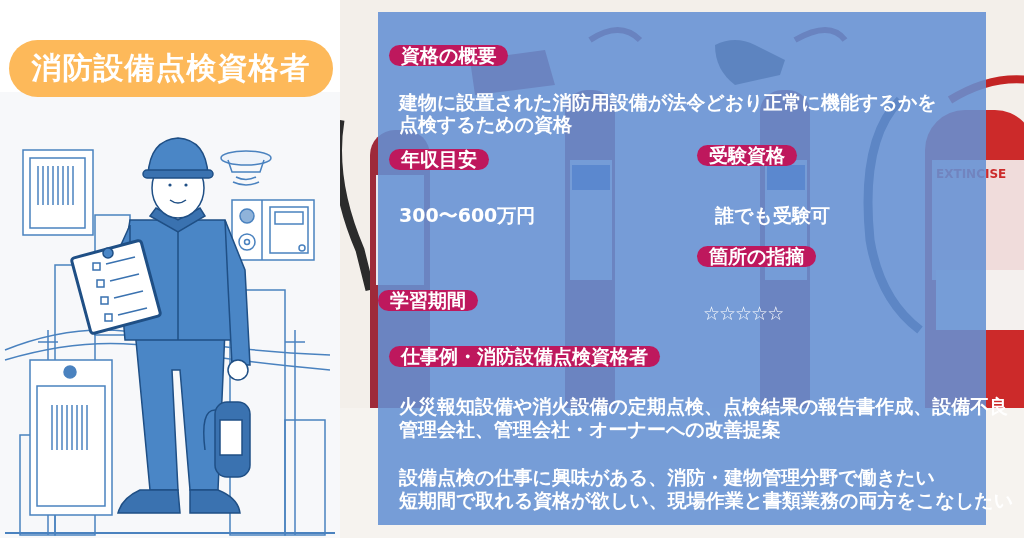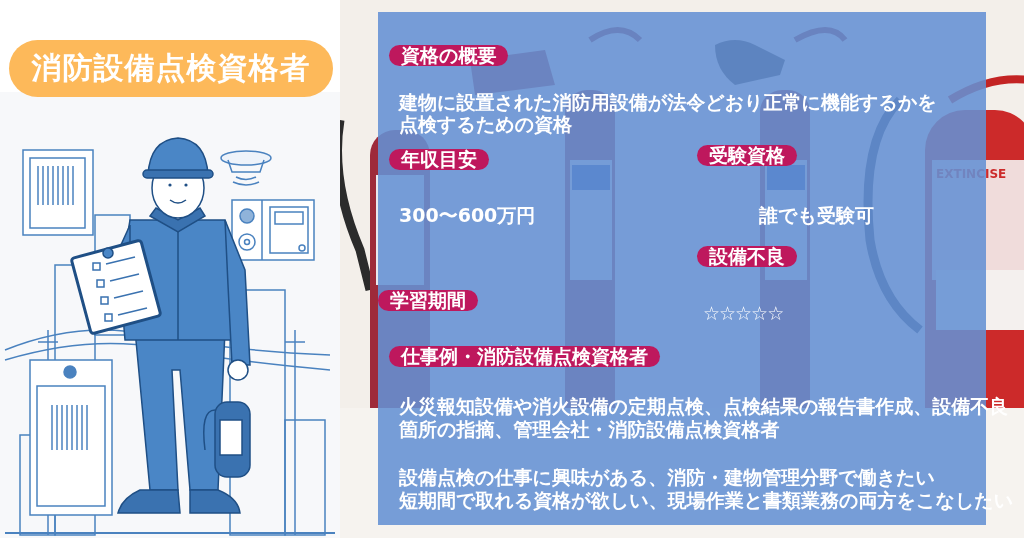--- a/index.html
+++ b/index.html
@@ -193,25 +193,25 @@
 <div class="overlay"></div>
 
 <div class="pill" style="left:389px;top:45px;">資格の概要</div>
 <div class="txt" style="left:399px;top:90px;">建物に設置された消防用設備が法令どおり正常に機能するかを</div>
 <div class="txt" style="left:399px;top:112px;">点検するための資格</div>
 
 <div class="pill" style="left:389px;top:149px;">年収目安</div>
 <div class="txt" style="left:399px;top:203px;">300〜600万円</div>
 
 <div class="pill" style="left:697px;top:145px;">受験資格</div>
-<div class="txt" style="left:716px;top:203px;padding-left:43px;">誰でも受験可</div>
+<div class="txt" style="left:672px;top:203px;padding-left:43px;">誰でも受験可</div>
 
 <div class="pill" style="left:378px;top:246px;margin-top:44px;">学習期間</div>
 <div class="txt" style="left:399px;top:303px;margin-top:40px;">1〜2週間程度</div>
 
-<div class="pill" style="left:697px;top:246px;">設備不良</div>
+<div class="pill" style="left:697px;top:246px;">箇所の指摘</div>
 <div class="stars" style="left:703px;top:302px;">☆☆☆☆☆</div>
 
 <div class="pill" style="left:389px;top:346px;">仕事例・消防設備点検資格者</div>
 <div class="txt" style="left:399px;top:394px;">火災報知設備や消火設備の定期点検、点検結果の報告書作成、設備不良</div>
-<div class="txt" style="left:399px;top:417px;">箇所の指摘、管理会社・消防設備点検資格者</div>
+<div class="txt" style="left:399px;top:417px;">管理会社、管理会社・オーナーへの改善提案</div>
 <div class="txt" style="left:399px;top:465px;">設備点検の仕事に興味がある、消防・建物管理分野で働きたい</div>
 <div class="txt" style="left:399px;top:488px;">短期間で取れる資格が欲しい、現場作業と書類業務の両方をこなしたい</div>
 
 </body></html>

